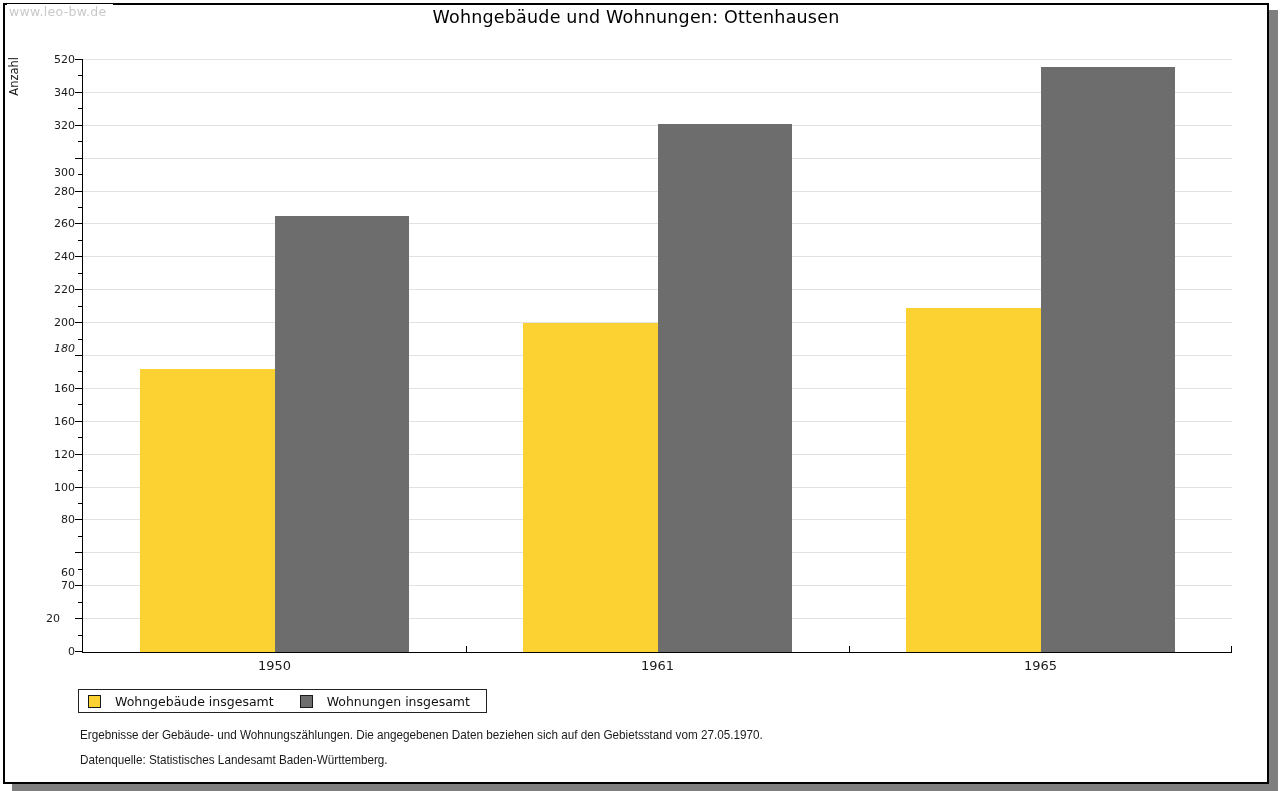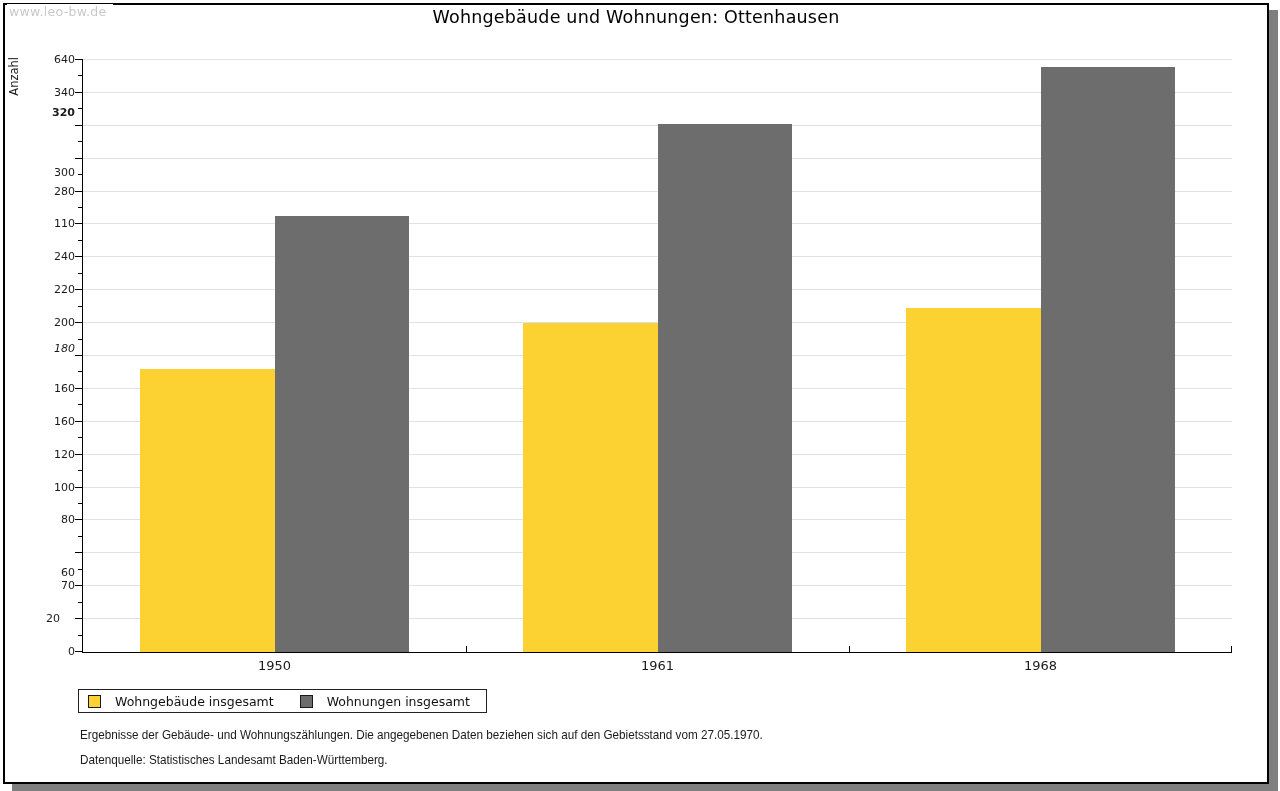--- a/index.html
+++ b/index.html
@@ -98,36 +98,36 @@
       <div class="tick-major" style="bottom: 329px;"></div>
       <div class="ytick-label" style="top: 256px;">200</div>
       <div class="gridline" style="bottom: 362px;"></div>
       <div class="tick-major" style="bottom: 362px;"></div>
       <div class="ytick-label" style="top: 223px;">220</div>
       <div class="gridline" style="bottom: 395px;"></div>
       <div class="tick-major" style="bottom: 395px;"></div>
       <div class="ytick-label" style="top: 190px;">240</div>
       <div class="gridline" style="bottom: 428px;"></div>
       <div class="tick-major" style="bottom: 428px;"></div>
-      <div class="ytick-label" style="top: 157px;">110</div>
+      <div class="ytick-label" style="top: 157px;">260</div>
       <div class="gridline" style="bottom: 460px;"></div>
       <div class="tick-major" style="bottom: 460px;"></div>
       <div class="ytick-label" style="top: 125px;">280</div>
       <div class="gridline" style="bottom: 493px;"></div>
       <div class="tick-major" style="bottom: 493px;"></div>
       <div class="ytick-label" style="top: 106px;">300</div>
       <div class="gridline" style="bottom: 526px;"></div>
       <div class="tick-major" style="bottom: 526px;"></div>
-      <div class="ytick-label" style="top: 46px; font-weight: bold;">320</div>
+      <div class="ytick-label" style="top: 59px;">320</div>
       <div class="gridline" style="bottom: 559px;"></div>
       <div class="tick-major" style="bottom: 559px;"></div>
       <div class="ytick-label" style="top: 26px;">340</div>
       <div class="gridline" style="bottom: 592px;"></div>
       <div class="tick-major" style="bottom: 592px;"></div>
-      <div class="ytick-label" style="top: -7px;">640</div>
+      <div class="ytick-label" style="top: -7px;">520</div>
       <div class="tick-minor" style="bottom: 16px;"></div>
       <div class="tick-minor" style="bottom: 49px;"></div>
       <div class="tick-minor" style="bottom: 82px;"></div>
       <div class="tick-minor" style="bottom: 115px;"></div>
       <div class="tick-minor" style="bottom: 148px;"></div>
       <div class="tick-minor" style="bottom: 181px;"></div>
       <div class="tick-minor" style="bottom: 214px;"></div>
       <div class="tick-minor" style="bottom: 247px;"></div>
       <div class="tick-minor" style="bottom: 280px;"></div>
       <div class="tick-minor" style="bottom: 312px;"></div>
@@ -141,21 +141,21 @@
       <div class="tick-minor" style="bottom: 576px;"></div>
       <div class="bar" style="left: 57px; width: 134.5px; height: 283px; background: rgb(252, 210, 50);"></div>
       <div class="bar" style="left: 191.5px; width: 134.5px; height: 436px; background: rgb(109, 109, 109);"></div>
       <div class="xtick-label" style="left: 191.5px; top: 598px;">1950</div>
       <div class="bar" style="left: 440px; width: 134.5px; height: 329px; background: rgb(252, 210, 50);"></div>
       <div class="bar" style="left: 574.5px; width: 134.5px; height: 528px; background: rgb(109, 109, 109);"></div>
       <div class="xtick-label" style="left: 574.5px; top: 598px;">1961</div>
       <div class="xsep-tick" style="left: 383px;"></div>
       <div class="bar" style="left: 823px; width: 134.5px; height: 344px; background: rgb(252, 210, 50);"></div>
       <div class="bar" style="left: 957.5px; width: 134.5px; height: 585px; background: rgb(109, 109, 109);"></div>
-      <div class="xtick-label" style="left: 957.5px; top: 598px;">1968</div>
+      <div class="xtick-label" style="left: 957.5px; top: 598px;">1965</div>
       <div class="xsep-tick" style="left: 766px;"></div>
       <div class="xsep-tick" style="left: 1148px;"></div>
     </div>
 
   <div class="legend">
     <div class="legend-item">
       <span class="swatch" style="background: rgb(252, 210, 50);"></span>
       <span>Wohngebäude insgesamt</span>
     </div>
     <div class="legend-item">

